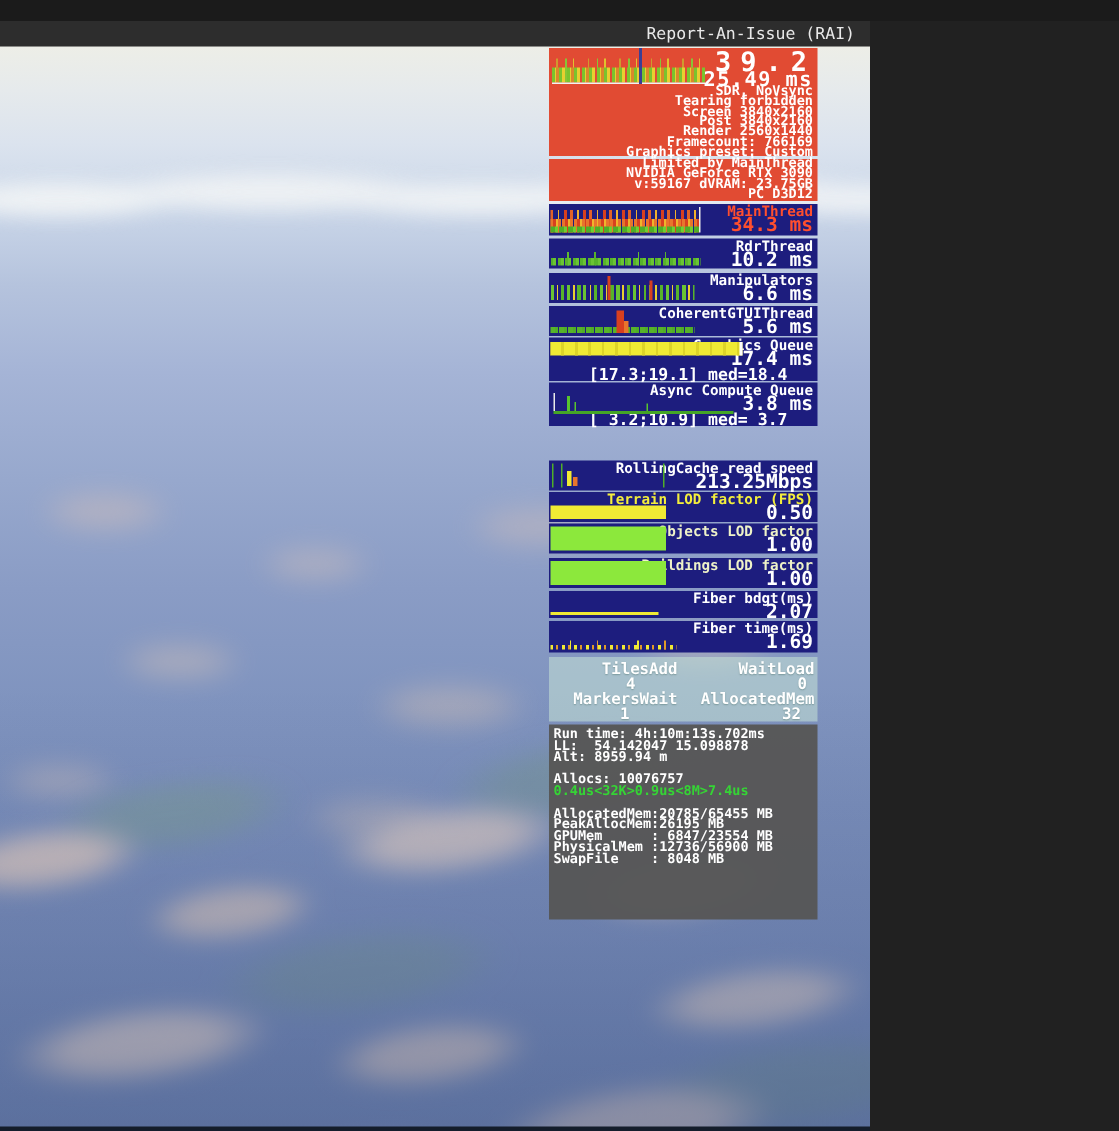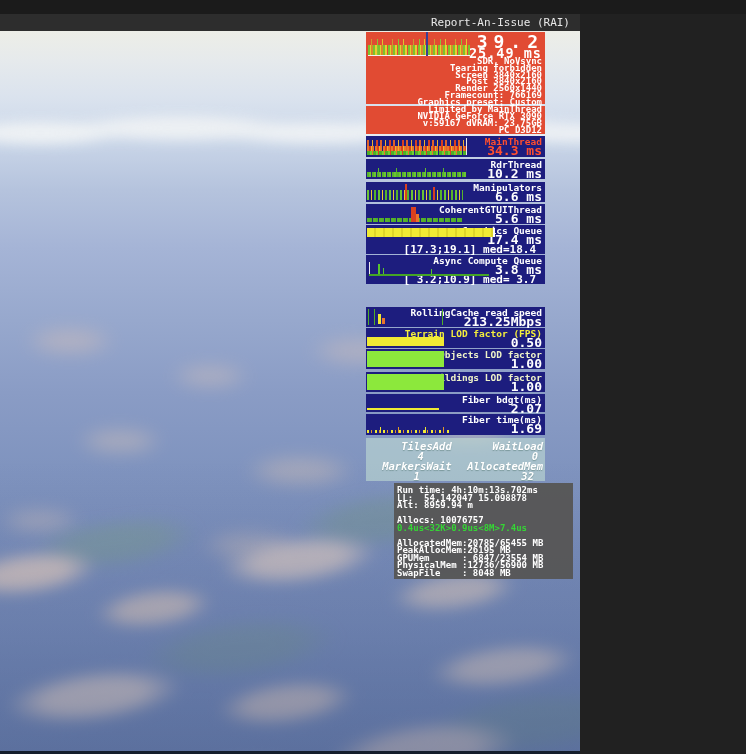--- a/index.html
+++ b/index.html
@@ -58,21 +58,21 @@
     background:linear-gradient(180deg, rgba(96,116,160,0) 0%, rgba(90,110,156,.35) 50%, rgba(72,92,138,.55) 100%); }
   .bottom-edge { position:absolute; left:0; bottom:0; width:580px; height:3px; background:#141d2b; }
 
   
   .panel { position:absolute; left:366px; top:1px; width:179px; height:582px; }
   .blk { position:absolute; left:0; width:179px; color:#fff; text-align:right; overflow:visible; }
   .navy { background:#1d1d7e; }
   .red  { background:#e14b33; }
   .lbl { font-weight:bold; font-size:9.5px; line-height:9px; padding:1px 3px 0 0; }
   .val { font-weight:bold; font-size:13px; line-height:10px; padding-right:3px; }
-  .rng { font-weight:bold; font-size:11px; line-height:9px; padding-right:9px; white-space:pre; }
+  .rng { font-weight:bold; font-size:11px; line-height:9px; padding-right:20px; white-space:pre; }
 
   
   .b-fps { top:0; height:72px; }
   .fps-big { font-weight:bold; font-size:18px; line-height:15px; letter-spacing:6px;
              padding:2px 1px 0 0; }
   .fps-ms  { font-weight:bold; font-size:13.5px; line-height:9px; letter-spacing:1px; padding-right:3px; }
   .inf { font-weight:bold; font-size:9px; line-height:6.8px; padding-right:3px; }
   .fps-hist { position:absolute; left:2px; top:6px; width:102px; height:18px; }
   .fps-hist .s1 { position:absolute; bottom:1px; left:0; width:100%; height:10px;
     background:repeating-linear-gradient(90deg,#7ac32e 0 2px,#e8cf30 2px 3px,#d9892b 3px 5px,#7ac32e 5px 7px,#e8cf30 7px 9px,transparent 9px 10px); }
@@ -149,29 +149,29 @@
   .ftime-bars { position:absolute; left:1px; bottom:2px; width:84px; height:7px; }
   .ftime-bars .s1 { position:absolute; bottom:0; left:0; width:100%; height:3px;
     background:repeating-linear-gradient(90deg,#f0ea34 0 2px,transparent 2px 4px,#e09a2a 4px 5px,transparent 5px 8px); }
   .ftime-bars .s2 { position:absolute; bottom:0; left:0; width:100%; height:6px;
     background:repeating-linear-gradient(90deg,transparent 0 13px,#f0ea34 13px 14px,transparent 14px 31px,#e09a2a 31px 32px,transparent 32px 45px); }
 
   
   .b-tiles { top:406px; height:43px; background:rgba(198,228,213,.55); text-align:left;
     display:grid; grid-template-columns:49% 51%; padding-top:3px;
     text-shadow:0 1px 1px rgba(40,80,70,.35); }
-  .tcell { font-weight:bold; font-size:10.5px; line-height:10px;font-style:italic; }
+  .tcell { font-weight:bold; font-size:10.5px; line-height:10px; }
   .tcell .tl { text-align:right; padding-right:2px; }
   .tcell .tv { text-align:right; }
   .tv-1 { padding-right:30px; } .tv-2 { padding-right:7px; }
   .tv-3 { padding-right:34px; } .tv-4 { padding-right:11px; }
 
   
-  .b-stats { top:451px; height:96px; background:rgba(87,87,87,.97); text-align:left;
-    padding:4px 0 0 3px;margin-left:28px; }
+  .b-stats { top:451px; height:130px; background:rgba(87,87,87,.97); text-align:left;
+    padding:4px 0 0 3px; }
   .sline { font-weight:bold; font-size:9px; line-height:7.5px; white-space:pre; color:#fff; }
   .sgap { height:7.5px; }
   .green-text { color:#35d435; }
 </style>
 </head>
 <body>
 
 <div class="top-strip"></div>
 <div class="titlebar">
   <span>Report-An-Issue (RAI)</span>

